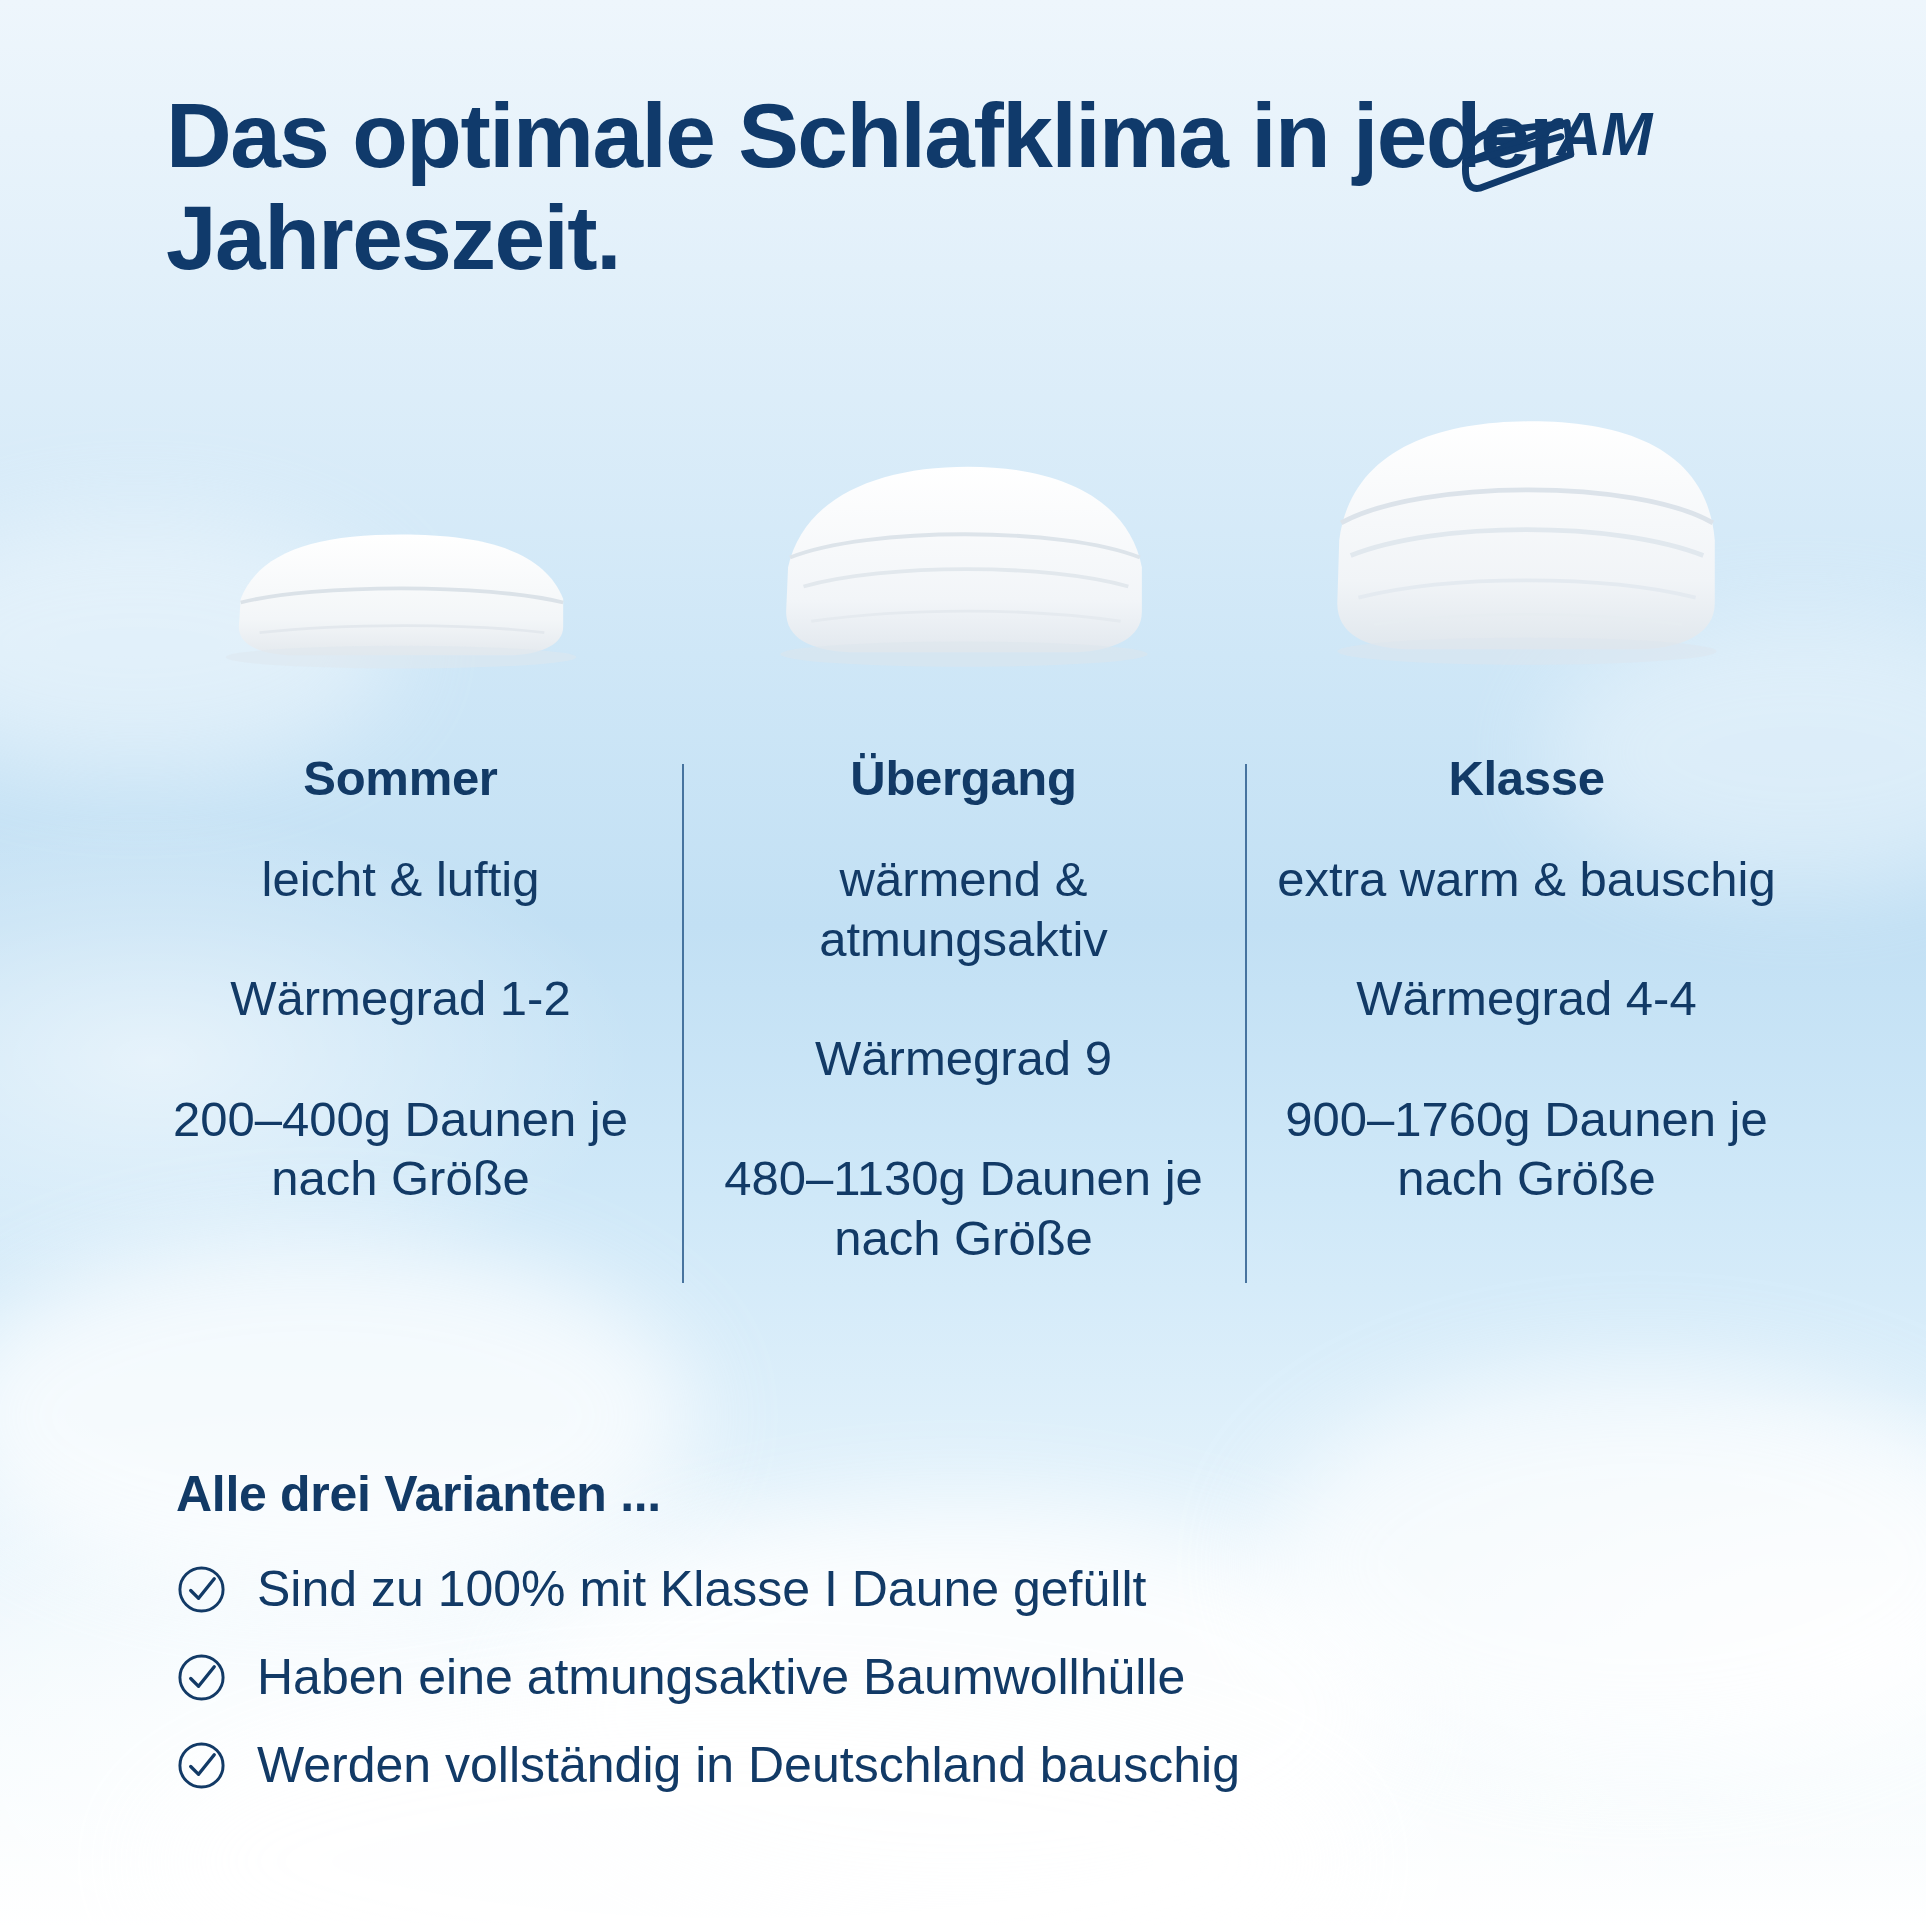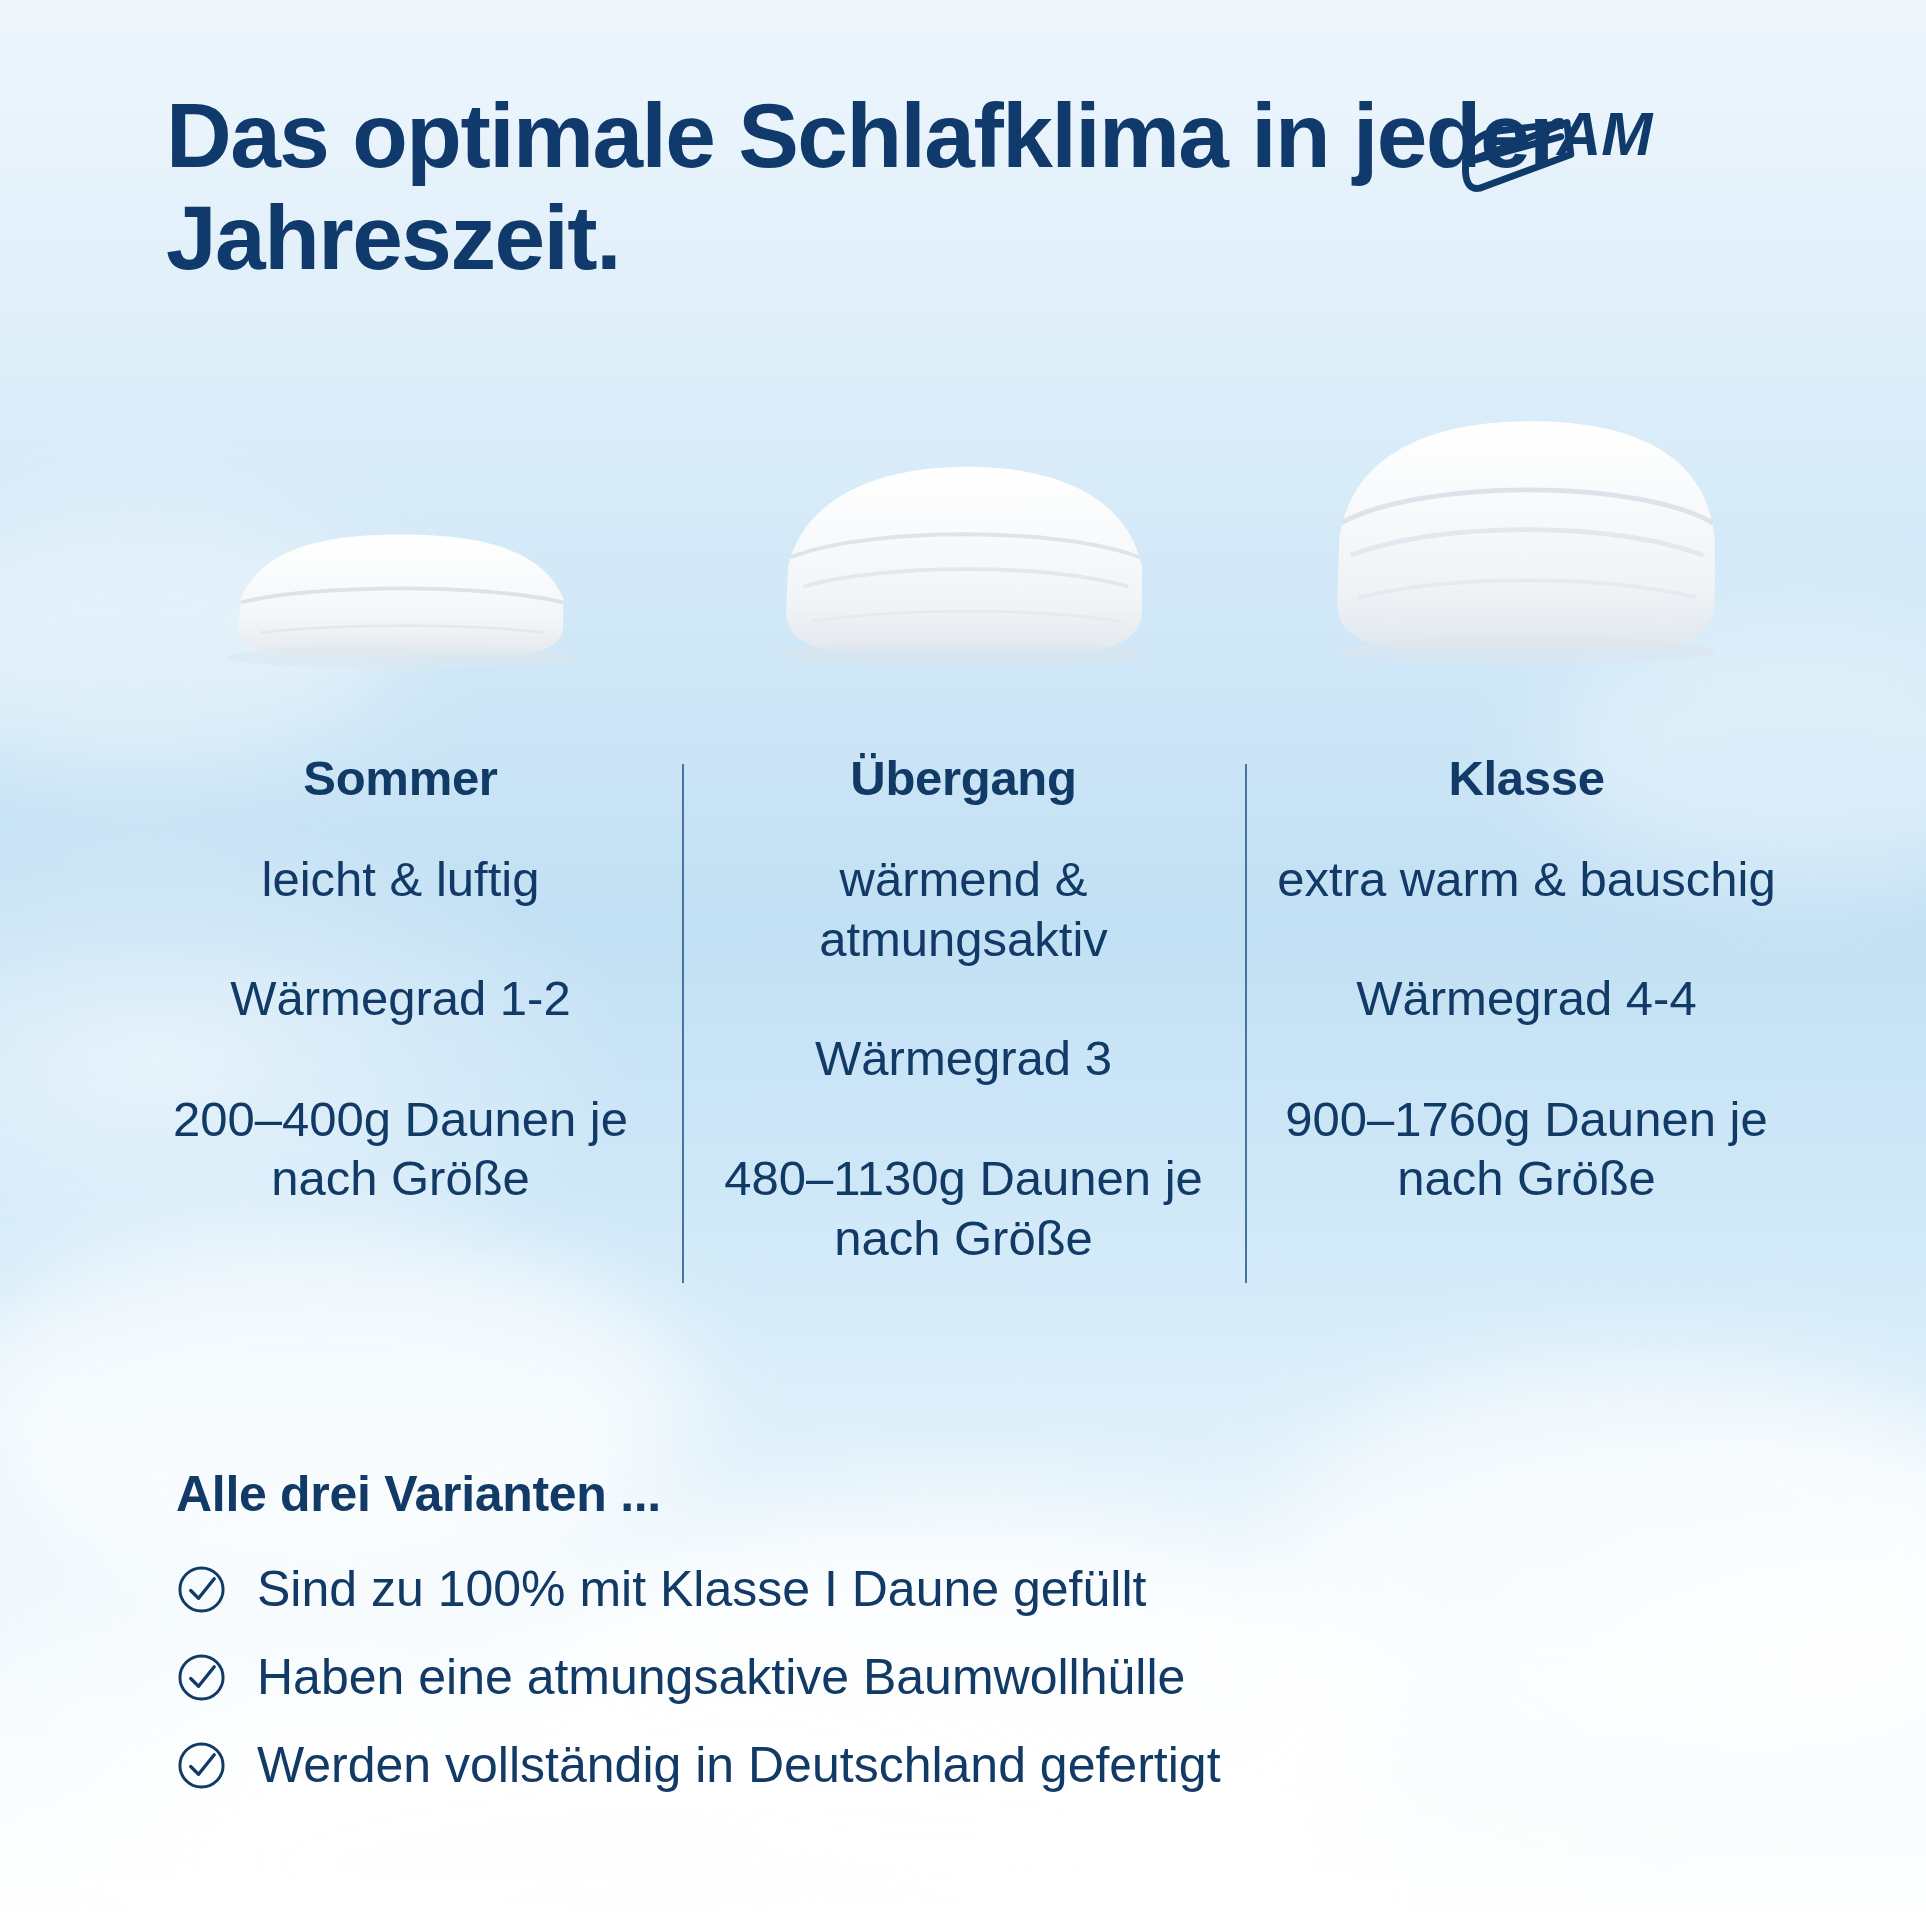--- a/index.html
+++ b/index.html
@@ -221,21 +221,21 @@
           </defs>
           <path d="M28 130 C44 58, 120 26, 214 26 C306 26, 380 58, 394 130 L394 176 C394 204, 364 216, 326 218 L92 218 C52 216, 26 204, 26 176 Z" fill="url(#g2)"></path>
           <path d="M30 120 C110 88, 312 88, 392 120" fill="none" stroke="#dde4ea" stroke-width="4"></path>
           <path d="M44 150 C130 126, 294 126, 380 150" fill="none" stroke="#e2e8ed" stroke-width="4"></path>
           <path d="M52 186 C150 172, 276 172, 372 186" fill="none" stroke="#e5eaef" stroke-width="3"></path>
           <ellipse cx="210" cy="220" rx="190" ry="13" fill="#dde6ed" opacity=".55"></ellipse>
         </svg>
       </div>
       <div class="col-title">Übergang</div>
       <div class="col-sub">wärmend &amp; atmungsaktiv</div>
-      <div class="col-warmth">Wärmegrad 3</div>
+      <div class="col-warmth">Wärmegrad 9</div>
       <div class="col-fill">480–1130g Daunen je nach Größe</div>
     </div>
 
     <div class="col">
       <div class="duvet">
         <svg viewBox="0 0 440 310" width="426" height="297" aria-hidden="true">
           <defs>
             <linearGradient id="g3" x1="0" y1="0" x2="0" y2="1">
               <stop offset="0%" stop-color="#ffffff"></stop>
               <stop offset="70%" stop-color="#f1f4f7"></stop>
@@ -280,18 +280,18 @@
       <span class="text">Haben eine atmungsaktive Baumwollhülle</span>
     </div>
 
     <div class="benefit">
       <span class="check">
         <svg viewBox="0 0 52 52" width="51" height="51" aria-hidden="true">
           <circle cx="26" cy="26" r="22" fill="none" stroke="#123a66" stroke-width="3"></circle>
           <path d="M15 27 L23 35 L39 15" fill="none" stroke="#123a66" stroke-width="3.4" stroke-linecap="round" stroke-linejoin="round"></path>
         </svg>
       </span>
-      <span class="text">Werden vollständig in Deutschland gefertigt</span>
+      <span class="text">Werden vollständig in Deutschland bauschig</span>
     </div>
   </div>
 
 </div>
 
 
 </body></html>

